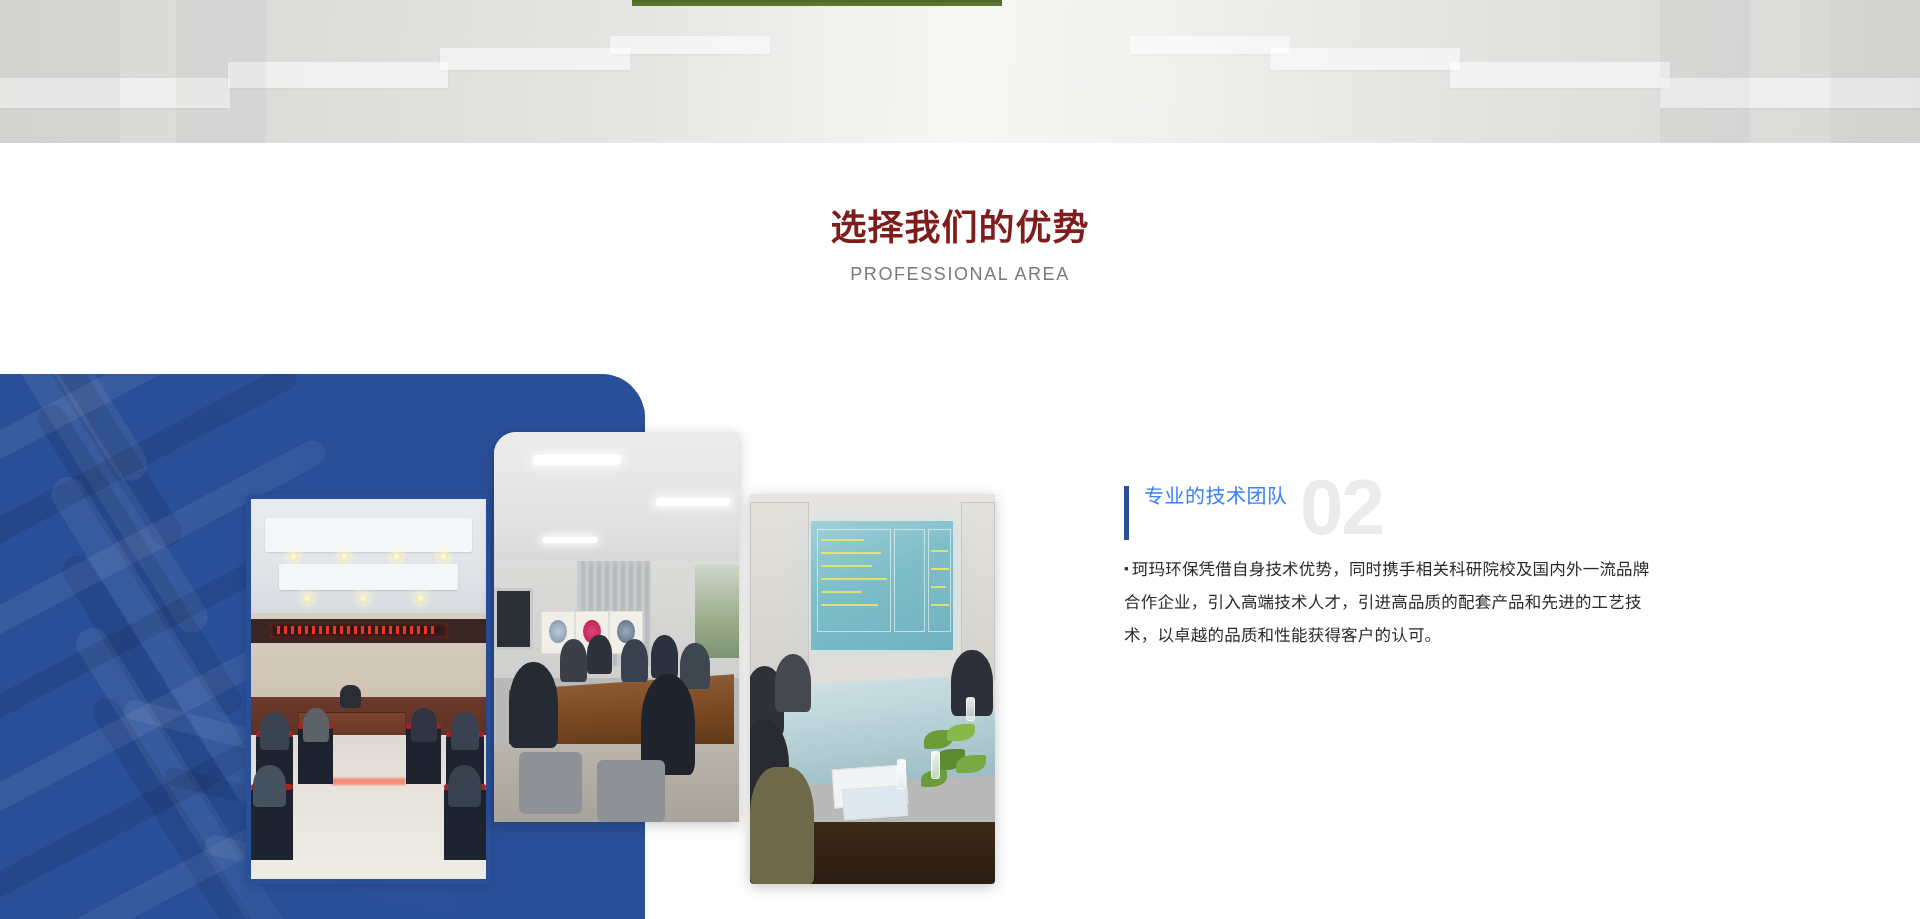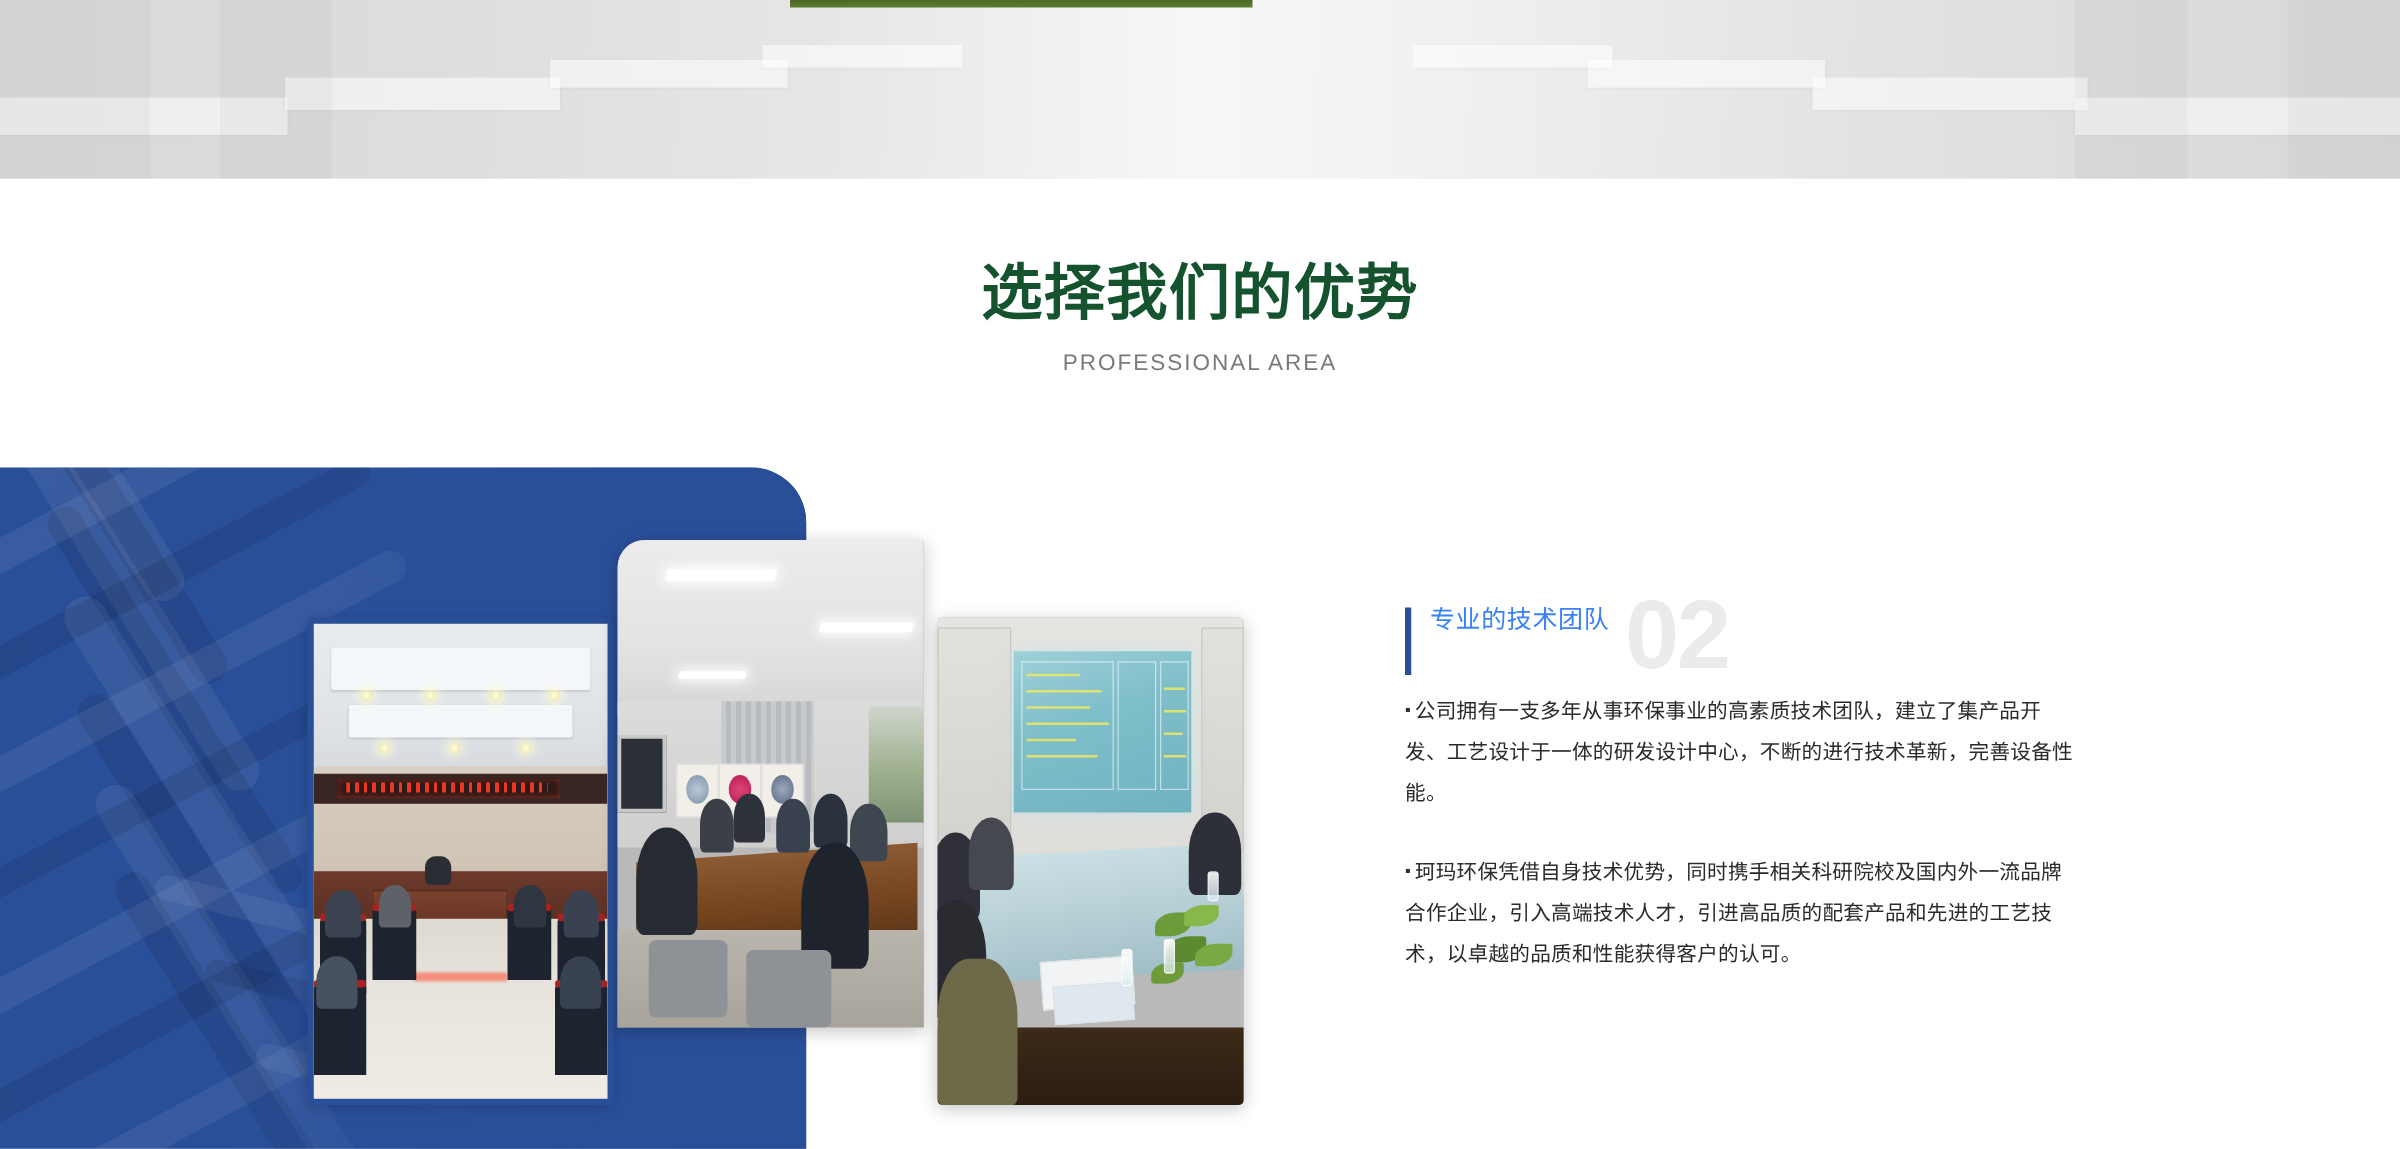--- a/index.html
+++ b/index.html
@@ -35,23 +35,23 @@
   }
 
   
   .section-head {
     position:absolute; left:0; top:143px;
     width:1920px;
     text-align:center;
     padding-top:62px;
   }
   .section-head h2 {
-    font-size:49px;
+    font-size:36px;
     font-weight:700;
-    color:#14532d;
+    color:#7f1d1d;
     letter-spacing:1px;
     line-height:1.25;
   }
   .section-head .sub {
     margin-top:14px;
     font-size:18px;
     color:#7a7a7a;
     letter-spacing:1.6px;
     font-weight:400;
   }
@@ -397,20 +397,17 @@
 <div class="content">
 
   <div class="head-wrap">
     <span class="accent-bar"></span>
     <span class="watermark">02</span>
     <h3>专业的技术团队</h3>
   </div>
 
   <div class="body-copy">
     <p>
-      <span class="bullet">▪</span><span>公司拥有一支多年从事环保事业的高素质技术团队，建立了集产品开发、工艺设计于一体的研发设计中心，不断的进行技术革新，完善设备性能。</span>
-    </p>
-    <p>
       <span class="bullet">▪</span><span>珂玛环保凭借自身技术优势，同时携手相关科研院校及国内外一流品牌合作企业，引入高端技术人才，引进高品质的配套产品和先进的工艺技术，以卓越的品质和性能获得客户的认可。</span>
     </p>
   </div>
 
 </div>
 
 </body></html>

